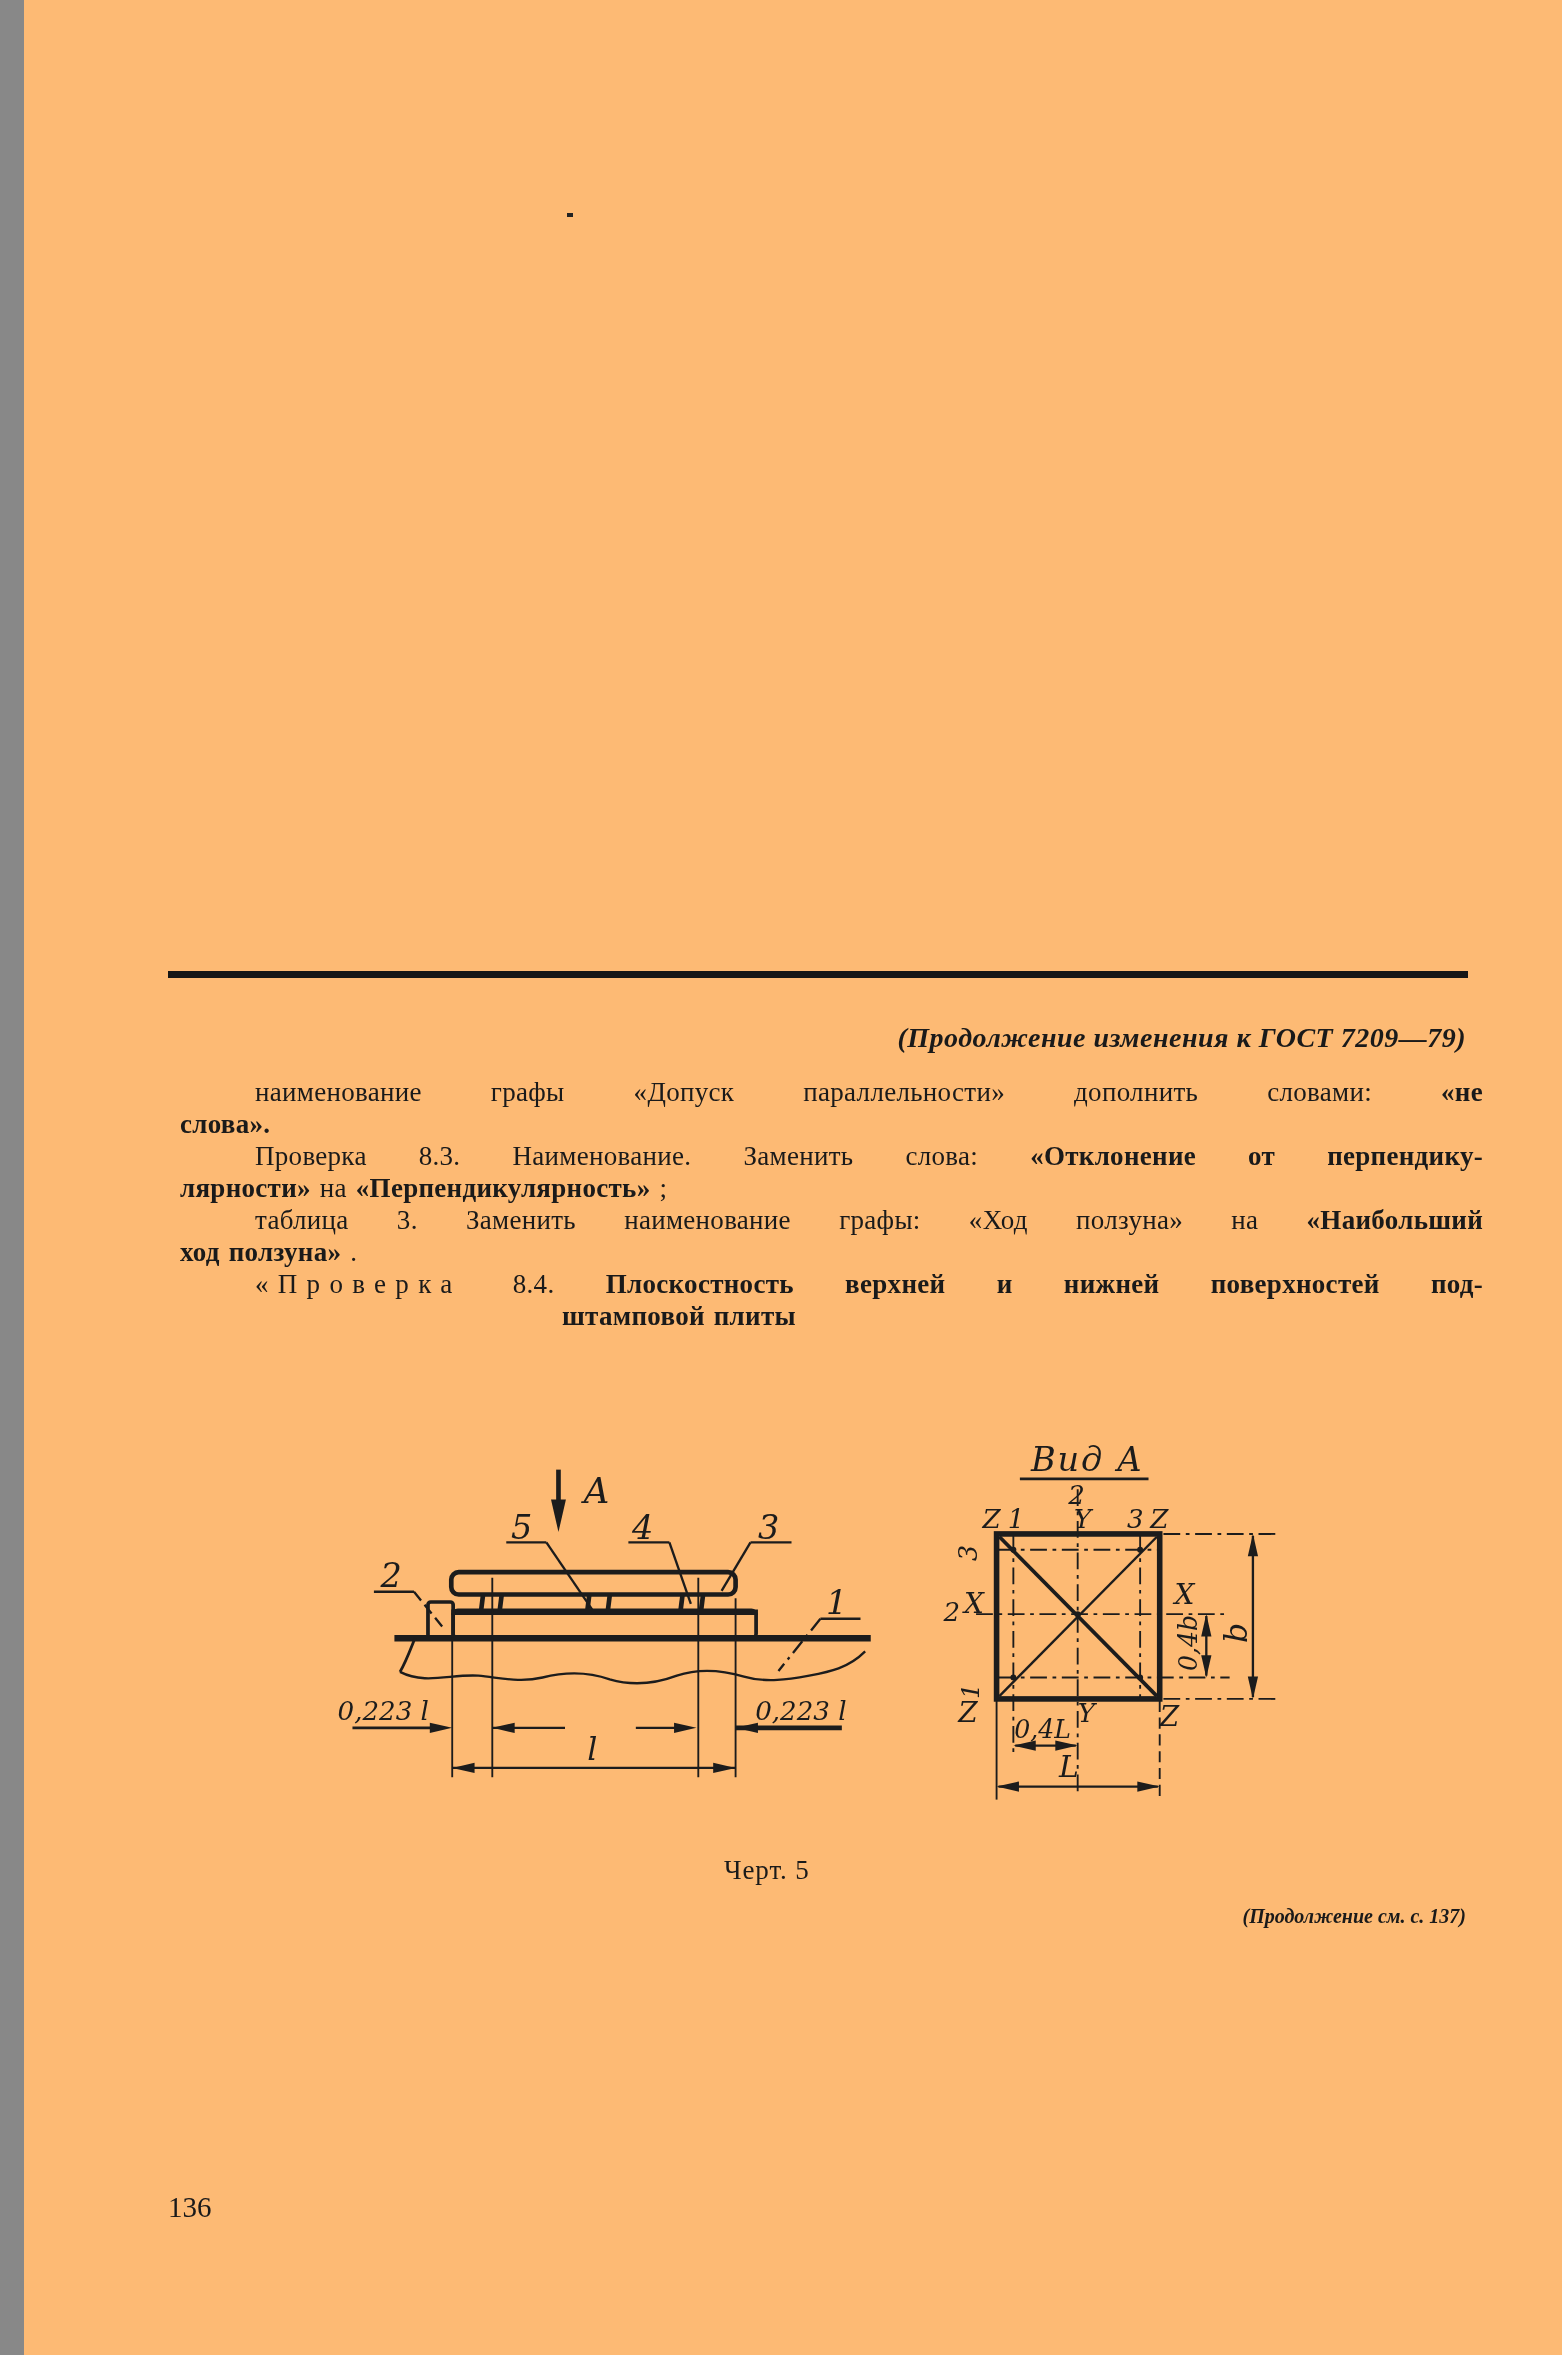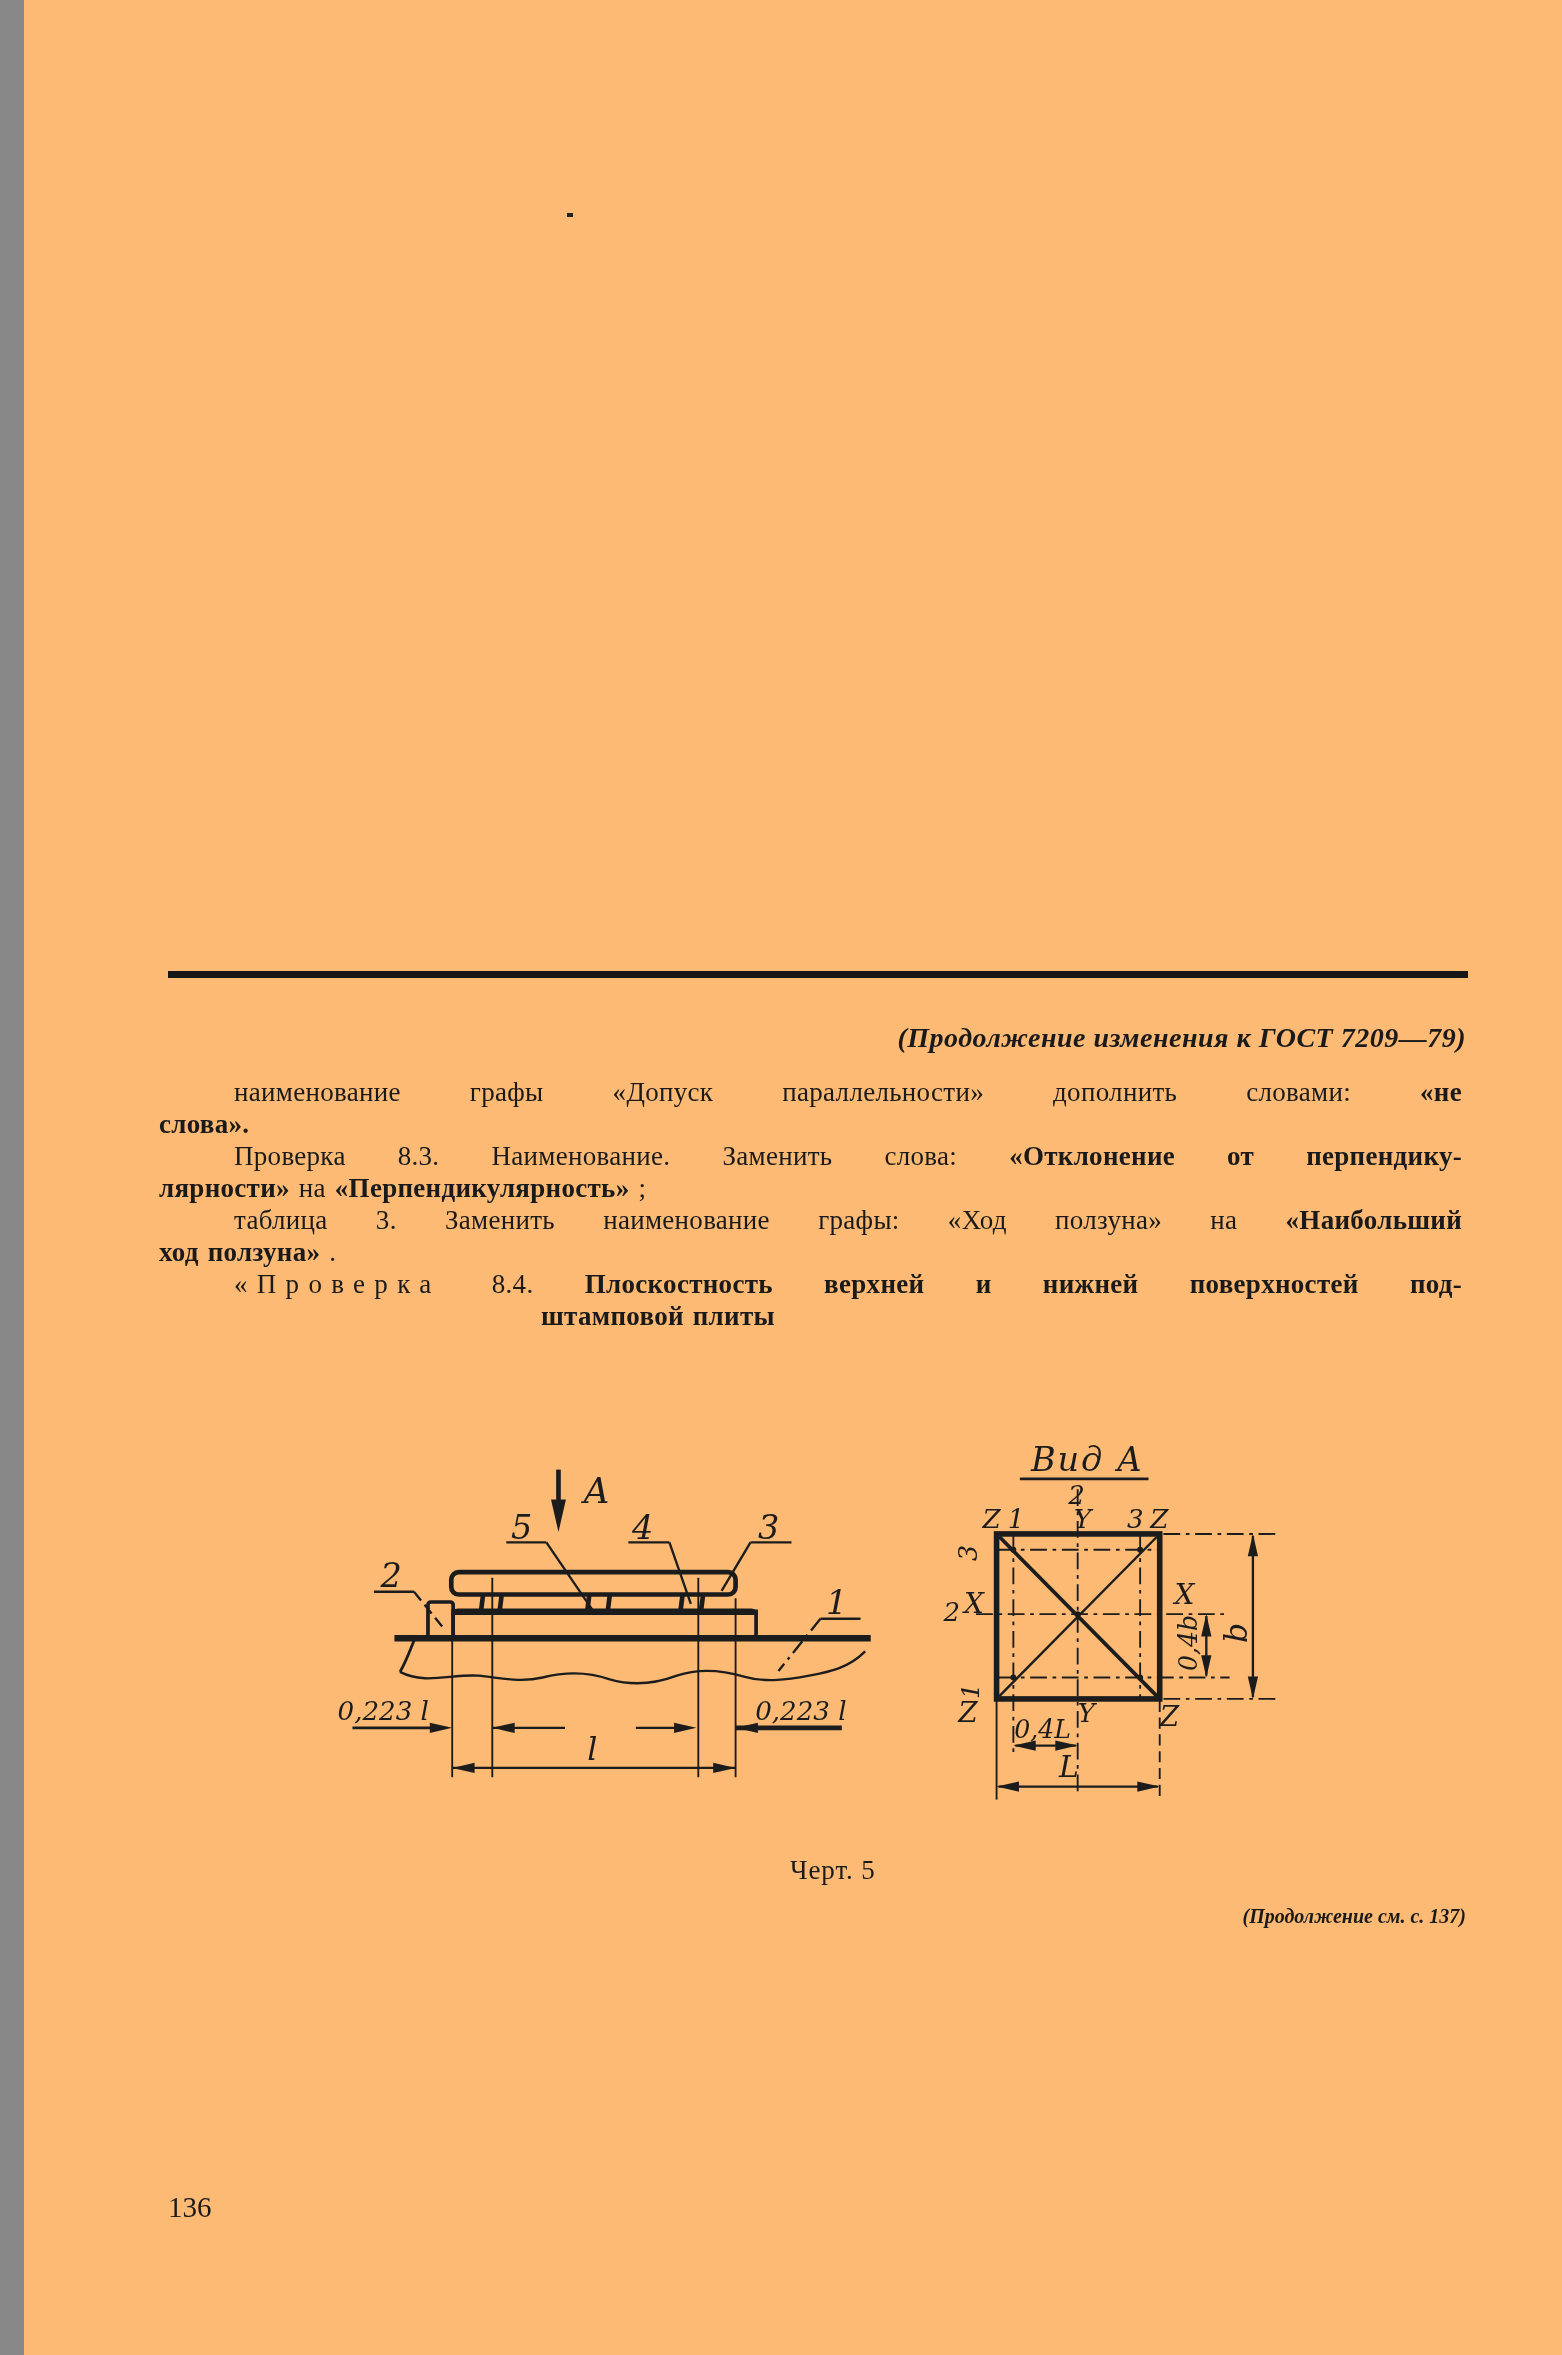--- a/index.html
+++ b/index.html
@@ -2,26 +2,26 @@
 <html style="font-size:15px"><head>
 <meta charset="utf-8">
 <style>
   html,body{margin:0;padding:0;background:#888;}
   #page{position:relative;width:1562px;height:2356px;background:#fdba74;overflow:hidden;
         font-family:"Liberation Serif",serif;color:#1a1a1a;margin-left:24px;}
   .abs{position:absolute;}
   #rule{left:144px;top:971px;width:1300px;height:6.5px;background:#161616;}
   #speck{left:543px;top:213px;width:5.6px;height:3.7px;background:#222;}
   #hdr{right:120px;top:1022px;font-size:28px;font-style:italic;font-weight:600;letter-spacing:0.5px;white-space:nowrap;}
-  #body-text{left:135px;top:1076px;width:1303px;}
+  #body-text{left:156px;top:1076px;width:1303px;}
   .tline{font-size:27px;line-height:32px;word-spacing:1.9px;letter-spacing:0.3px;}
   .tline.just{text-align:justify;text-align-last:justify;}
   .b{font-weight:bold;}
   .ls{letter-spacing:9.3px;}
-  #caption{left:766px;top:1855px;font-size:27px;letter-spacing:0.9px;}
+  #caption{left:700px;top:1855px;font-size:27px;letter-spacing:0.9px;}
   #cont-note{right:120px;top:1905px;font-size:20px;font-style:italic;font-weight:bold;white-space:nowrap;}
   #pageno{left:144px;top:2191px;font-size:29px;}
   svg text{font-family:"DejaVu Serif","Liberation Serif",serif;font-style:italic;fill:#1c1c1c;}
   svg .st{stroke:#1c1c1c;fill:none;}
   svg .fill{fill:#1c1c1c;stroke:none;}
 </style>
 </head>
 <body>
 
 <div id="page">

